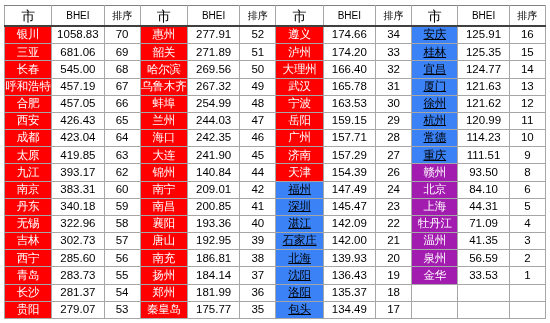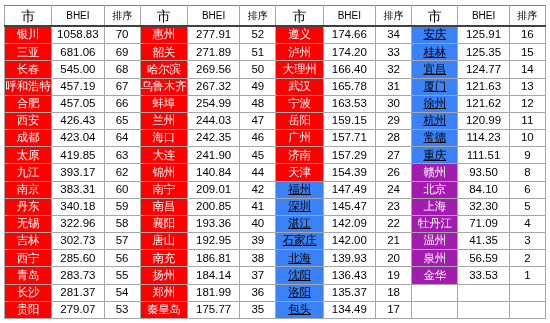--- a/index.html
+++ b/index.html
@@ -279,21 +279,21 @@
           <td class="city lvl-red">丹东</td>
           <td class="bhei">340.18</td>
           <td class="rank">59</td>
           <td class="city lvl-red">南昌</td>
           <td class="bhei">200.85</td>
           <td class="rank">41</td>
           <td class="city lvl-yellow">深圳</td>
           <td class="bhei">145.47</td>
           <td class="rank">23</td>
           <td class="city lvl-green">上海</td>
-          <td class="bhei">32.30</td>
+          <td class="bhei">44.31</td>
           <td class="rank">5</td>
         </tr>
         <tr class="row">
           <td class="city lvl-red">无锡</td>
           <td class="bhei">322.96</td>
           <td class="rank">58</td>
           <td class="city lvl-red">襄阳</td>
           <td class="bhei">193.36</td>
           <td class="rank">40</td>
           <td class="city lvl-yellow">湛江</td>

